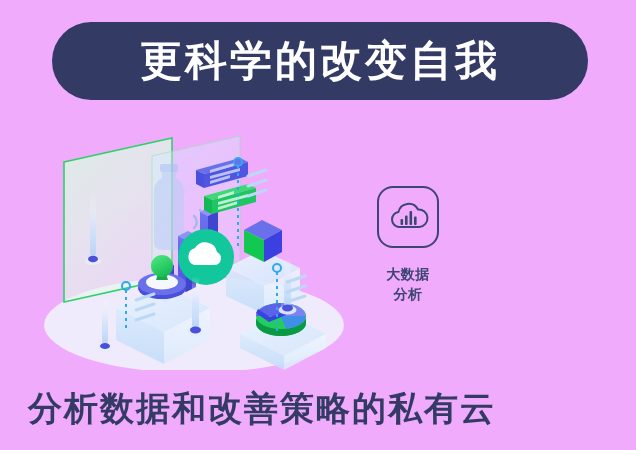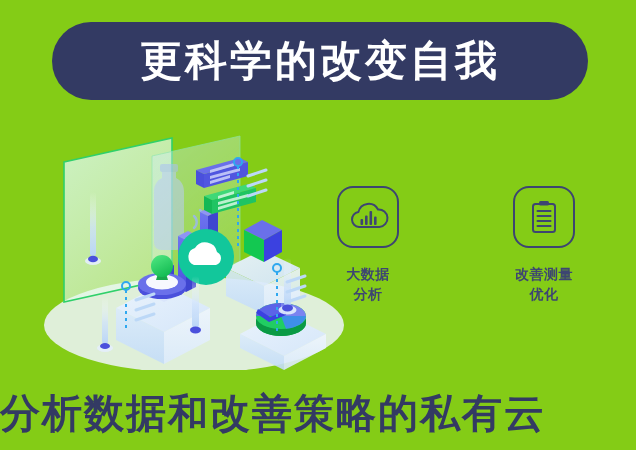--- a/index.html
+++ b/index.html
@@ -10,21 +10,21 @@
     width: 636px;
     height: 450px;
     overflow: hidden;
     background: #f5f5f6;
     font-family: "Liberation Sans", "DejaVu Sans", sans-serif;
   }
   #banner-root {
     position: relative;
     width: 636px;
     height: 450px;
-    background: #84cc16;
+    background: #f0abfc;
   }
 
   
   .title-pill {
     position: absolute;
     left: 52px;
     top: 22px;
     width: 536px;
     height: 78px;
     background: #333a63;
@@ -43,45 +43,44 @@
   }
 
   
   .tagline {
     position: absolute;
     left: 0;
     top: 386px;
     width: 524px;
     text-align: center;
     color: #333a63;
-    font-size: 40px;
+    font-size: 34px;
     font-weight: bold;
     letter-spacing: 2px;
     white-space: nowrap;
   }
 
   
   .illustration {
     position: absolute;
     left: 44px;
     top: 120px;
     width: 300px;
     height: 250px;
   }
   .illustration svg { display: block; }
 
   
   .features {
     position: absolute;
-    left: 332px;
+    left: 372px;
     top: 186px;
     width: 248px;
     height: 150px;
     display: flex;
-    justify-content: space-between;
   }
   .feature {
     width: 72px;
     display: flex;
     flex-direction: column;
     align-items: center;
   }
   .feature-icon-box {
     width: 62px;
     height: 62px;
@@ -307,34 +306,18 @@
             <rect x="19" y="20.5" width="2.6" height="9.5" rx="1"></rect>
             <rect x="23.5" y="16" width="2.6" height="14" rx="1"></rect>
             <rect x="28" y="21.5" width="2.6" height="8.5" rx="1"></rect>
           </g>
         </svg>
       </div>
       <div class="feature-label">大数据
 分析</div>
     </div>
 
-    <div class="feature">
-      <div class="feature-icon-box">
-        <svg width="44" height="44" viewBox="0 0 44 44" xmlns="http://www.w3.org/2000/svg">
-          <rect x="11" y="9" width="22" height="28" rx="2.5" fill="none" stroke="#3d4572" stroke-width="2"></rect>
-          <rect x="17" y="6" width="10" height="4.5" rx="1.6" fill="#3d4572"></rect>
-          <g stroke="#3d4572" stroke-width="2" stroke-linecap="round">
-            <line x1="15.5" y1="16" x2="28.5" y2="16"></line>
-            <line x1="15.5" y1="21" x2="28.5" y2="21"></line>
-            <line x1="15.5" y1="26" x2="28.5" y2="26"></line>
-            <line x1="15.5" y1="31" x2="28.5" y2="31"></line>
-          </g>
-        </svg>
-      </div>
-      <div class="feature-label">改善测量
-优化</div>
-    </div>
 
   </div>
 
   <div class="tagline">分析数据和改善策略的私有云</div>
 
 </div>
 
 </body></html>

